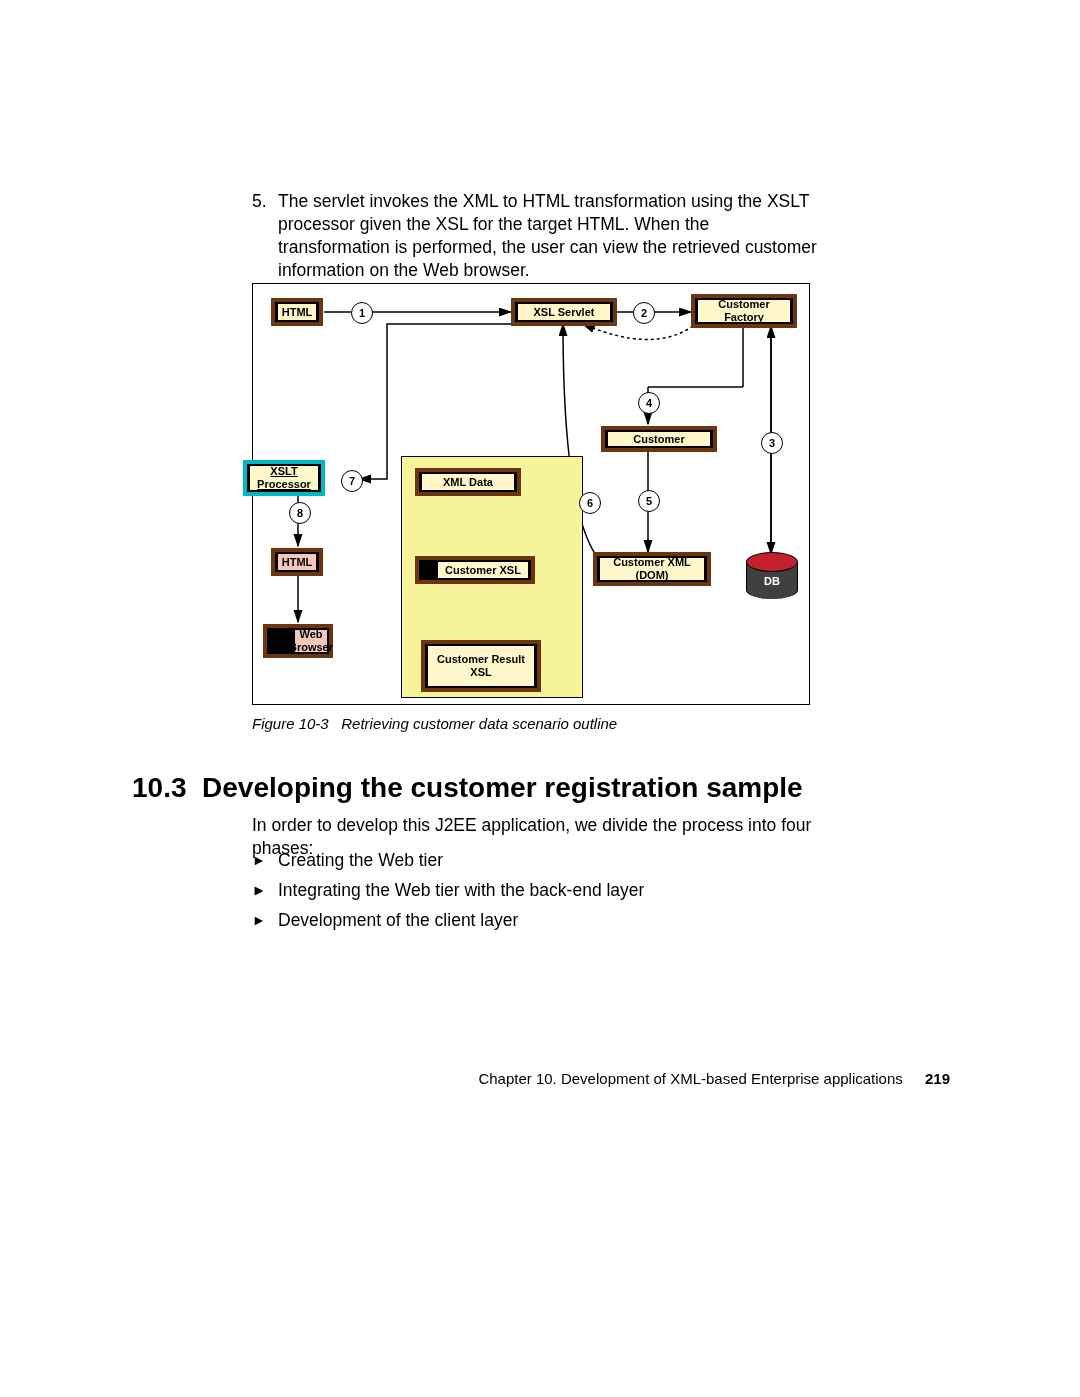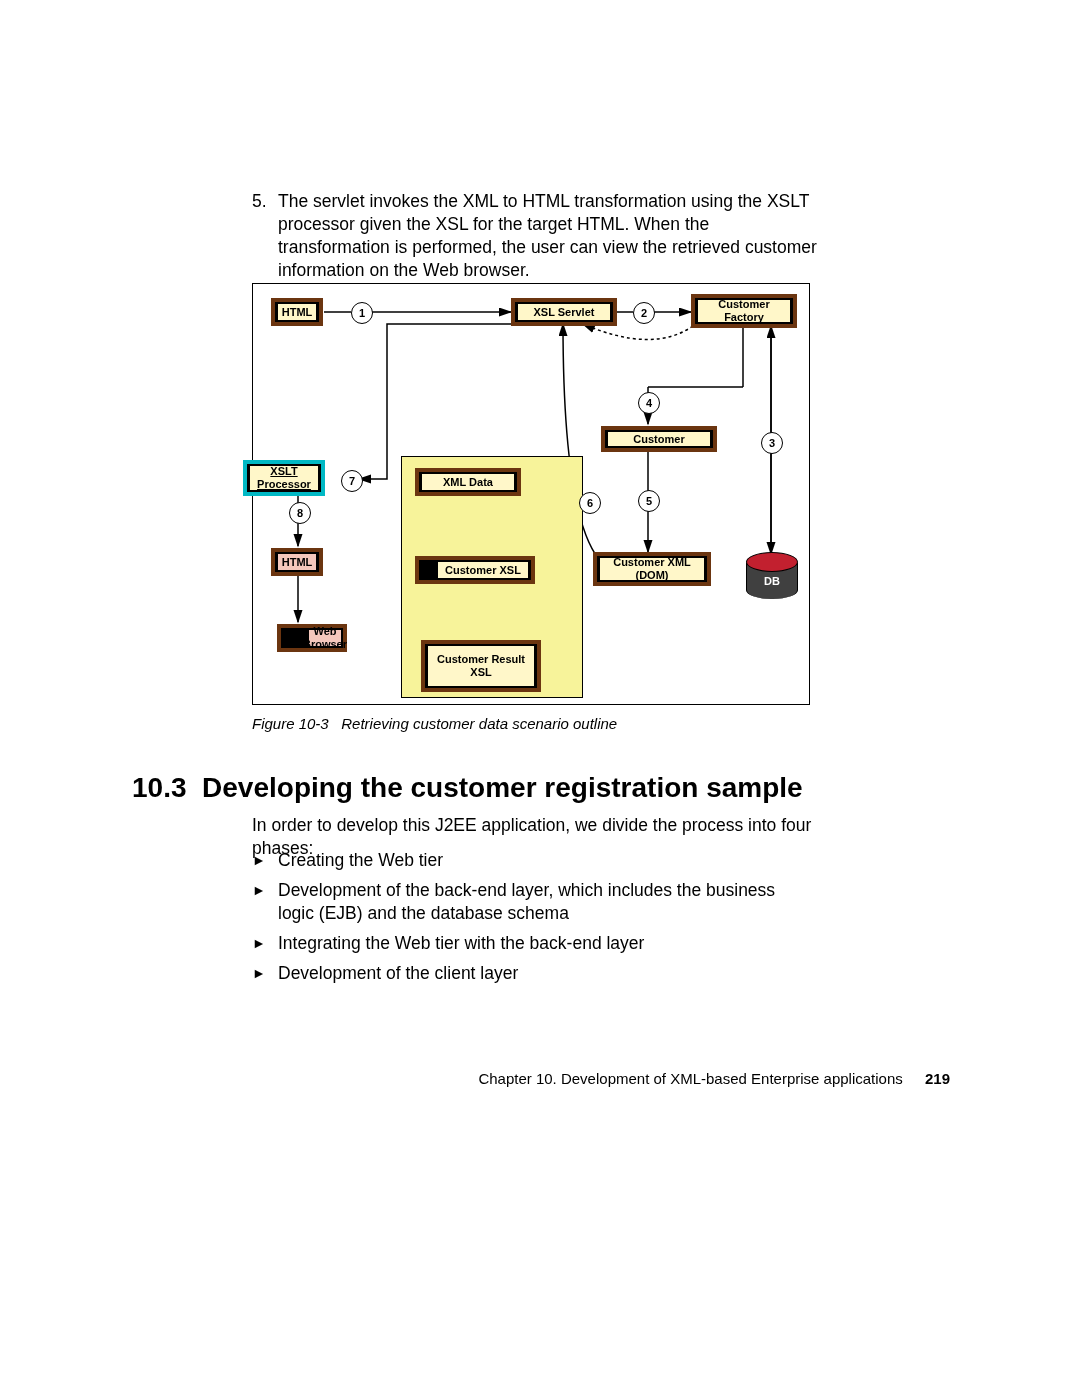--- a/index.html
+++ b/index.html
@@ -258,21 +258,21 @@
       </div>
 
       <div class="box box-outer" style="left:162px; top:272px; width:120px; height:28px;padding-left:18px;">
         <div class="box-inner fill-cream">Customer XSL</div>
       </div>
 
       <div class="box box-outer" style="left:18px; top:264px; width:52px; height:28px;">
         <div class="box-inner fill-pink">HTML</div>
       </div>
 
-      <div class="box box-outer" style="left:24px; top:340px; width:70px; height:28px;padding-left:28px;">
+      <div class="box box-outer" style="left:10px; top:340px; width:70px; height:34px;padding-left:28px;">
         <div class="box-inner fill-pink">Web Browser</div>
       </div>
 
       <div class="box box-outer" style="left:168px; top:356px; width:120px; height:52px;">
         <div class="box-inner fill-cream">Customer Result XSL</div>
       </div>
 
       <div class="db-cyl" style="left:493px; top:268px;">
         <div class="top"></div>
         <div class="body">DB</div>
@@ -295,21 +295,21 @@
   </div>
 
   <div class="section-heading">
     <span>10.3</span>&nbsp;&nbsp;<span>Developing the customer registration sample</span>
   </div>
 
   <div class="section-intro">In order to develop this J2EE application, we divide the process into four phases:</div>
 
   <div class="bullets">
     <div class="b"><span class="arrow">►</span><span>Creating the Web tier</span></div>
-    <div class="b"><span class="arrow">►</span><span>Development of the back-end layer, which includes the business logic (EJB) and the database schema</span></div>
+    <div class="b"><span class="arrow">►</span></div>
     <div class="b"><span class="arrow">►</span><span>Integrating the Web tier with the back-end layer</span></div>
     <div class="b"><span class="arrow">►</span><span>Development of the client layer</span></div>
   </div>
 
   <div class="footer">
     <span>Chapter 10. Development of XML-based Enterprise applications</span>
     <span class="pn">219</span>
   </div>
 
 </div>

